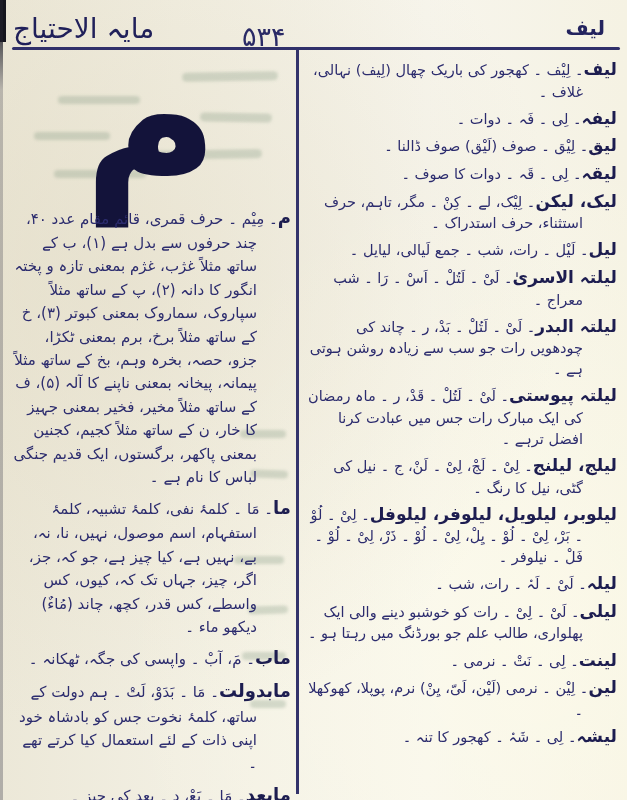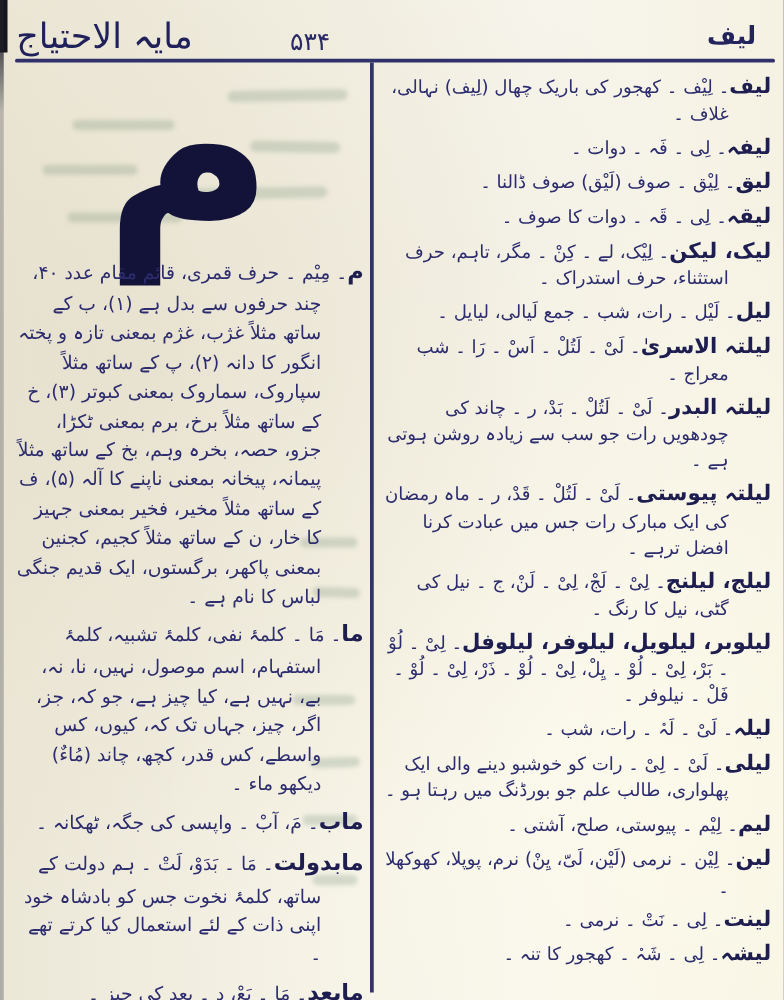--- a/index.html
+++ b/index.html
@@ -13,21 +13,21 @@
     font-family:"DejaVu Sans", sans-serif;
     color:#2c2c6e;
   }
   
   .corner-mark{position:absolute;left:0;top:0;width:6px;height:42px;background:#15151d;}
   .left-edge{position:absolute;left:0;top:0;width:3px;height:800px;
     background:linear-gradient(180deg,rgba(30,30,40,.75) 0 40px,rgba(60,60,75,.28) 90px,rgba(60,60,75,.34) 100%);}
   .bleed{position:absolute;background:rgba(128,152,130,.30);border-radius:5px;filter:blur(1.6px);}
   
   .header-left{position:absolute;left:13px;top:12px;font-size:28px;font-weight:normal;color:#20205a;}
-  .page-number{position:absolute;left:232px;top:21px;font-size:20px;letter-spacing:2px;color:#2a2a66;}
+  .page-number{position:absolute;left:242px;top:21px;font-size:27px;letter-spacing:2px;color:#2a2a66;}
   .header-right{position:absolute;right:22px;top:16px;font-size:20px;font-weight:bold;color:#23235e;}
   .top-rule{position:absolute;left:12px;top:47px;width:608px;height:3px;background:#30306a;border-radius:2px;}
   .divider{position:absolute;left:296px;top:50px;width:2.5px;height:744px;background:#33336b;}
   
   .col{position:absolute;direction:rtl;text-align:right;}
   .col-right{left:305px;top:57px;width:312px;}
   .col-left{left:11px;top:56px;width:280px;}
   .entry{font-size:14.5px;line-height:1.45;margin-bottom:3px;padding-right:34px;text-indent:-34px;color:#2c2c6e;}
   .col-left .entry{font-size:15px;line-height:1.56;margin-bottom:5px;}
   .hw{font-weight:bold;font-size:17px;color:#1d1d50;}
@@ -87,26 +87,25 @@
       <div class="entry"><span class="hw">لیلتہ پیوستی</span><span class="def">۔ لَیْ ۔ لَتُلْ ۔ قَدْ، ر ۔ ماہ رمضان کی ایک مبارک رات جس میں عبادت کرنا افضل ترہے ۔</span></div>
 
       <div class="entry"><span class="hw">لیلج، لیلنج</span><span class="def">۔ لِیْ ۔ لَجْ، لِیْ ۔ لَنْ، ج ۔ نیل کی گٹی، نیل کا رنگ ۔</span></div>
 
       <div class="entry"><span class="hw">لیلوبر، لیلویل، لیلوفر، لیلوفل</span><span class="def">۔ لِیْ ۔ لُوْ ۔ بَرْ، لِیْ ۔ لُوْ ۔ یِلْ، لِیْ ۔ لُوْ ۔ ذَرْ، لِیْ ۔ لُوْ ۔ فَلْ ۔ نیلوفر ۔</span></div>
 
       <div class="entry"><span class="hw">لیلہ</span><span class="def">۔ لَیْ ۔ لَہْ ۔ رات، شب ۔</span></div>
 
       <div class="entry"><span class="hw">لیلی</span><span class="def">۔ لَیْ ۔ لِیْ ۔ رات کو خوشبو دینے والی ایک پھلواری، طالب علم جو بورڈنگ میں رہتا ہو ۔</span></div>
 
-      <div class="entry"><span class="hw">لیم</span><span class="def">۔ لِیْم ۔ پیوستی، صلح، آشتی ۔</span></div>
 
 
+      <div class="entry"><span class="hw">لینت</span><span class="def">۔ لِی ۔ نَتْ ۔ نرمی ۔</span></div>
+
       <div class="entry"><span class="hw">لین</span><span class="def">۔ لِیْن ۔ نرمی (لَیْن، لَیّ، یِنْ) نرم، پوپلا، کھوکھلا ۔</span></div>
-
-      <div class="entry"><span class="hw">لینت</span><span class="def">۔ لِی ۔ نَتْ ۔ نرمی ۔</span></div>
 
       <div class="entry"><span class="hw">لیشہ</span><span class="def">۔ لِی ۔ شَہْ ۔ کھجور کا تنہ ۔</span></div>
 
     </div>
 
   <div class="col col-left" lang="ur">
     <div class="big-letter">م</div>
     <div>
 
         <div class="entry"><span class="hw">م</span><span class="def">۔ مِیْم ۔ حرف قمری، قائم مقام عدد ۴۰، چند حرفوں سے بدل ہے (۱)، ب کے ساتھ مثلاً غژب، غژم بمعنی تازہ و پختہ انگور کا دانہ (۲)، پ کے ساتھ مثلاً سپاروک، سماروک بمعنی کبوتر (۳)، خ کے ساتھ مثلاً برخ، برم بمعنی ٹکڑا، جزو، حصہ، بخرہ وہم، بخ کے ساتھ مثلاً پیمانہ، پیخانہ بمعنی ناپنے کا آلہ (۵)، ف کے ساتھ مثلاً مخیر، فخیر بمعنی جہیز کا خار، ن کے ساتھ مثلاً کجیم، کجنین بمعنی پاکھر، برگستوں، ایک قدیم جنگی لباس کا نام ہے ۔</span></div>

